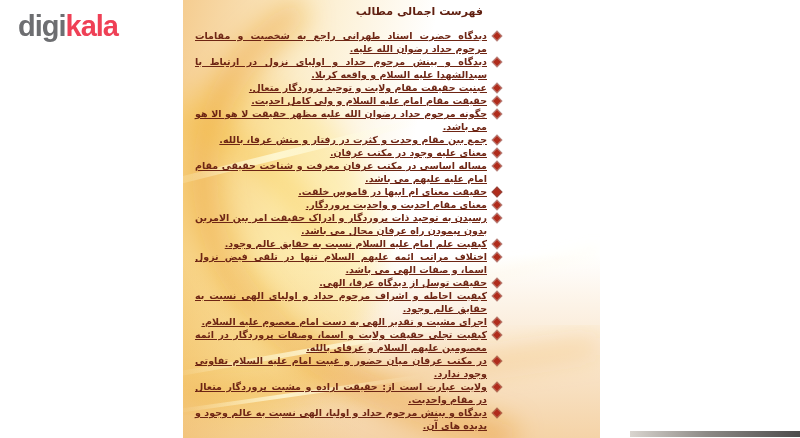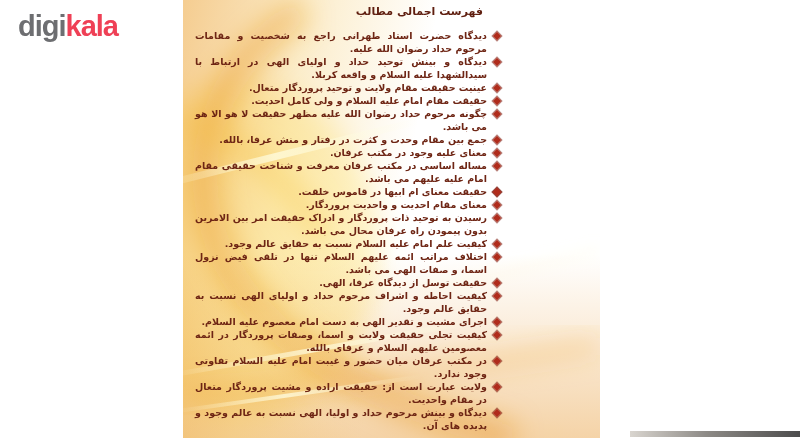--- a/index.html
+++ b/index.html
@@ -50,21 +50,21 @@
   }
   .toc-title{
     font-size:11px;font-weight:bold;color:#5f1e0f;
     text-align:right;margin:0 4px 11px 0;line-height:13px;
   }
   ul.toc-list{list-style:none;margin:0;padding:0;}
   ul.toc-list li{
     position:relative;
     font-size:9.5px;font-weight:bold;line-height:13px;
     text-align:justify;
-    margin:0;padding:0;
+    margin:0;padding:0;text-decoration:underline;
   }
   .diamond{
     position:absolute;right:-13px;top:3.5px;
     width:6px;height:6px;background:#b02c1c;
     outline:1px solid rgba(122,20,10,0.55);
     transform:rotate(45deg);
   }
 
   
   .next-image-edge{
@@ -103,21 +103,21 @@
 
     <div class="tint-overlay"></div>
     <div class="ray ray1"></div>
     <div class="ray ray2"></div>
     <div class="ray ray3"></div>
 
     <div class="toc" dir="rtl" lang="fa">
       <div class="toc-title">فهرست اجمالی مطالب</div>
       <ul class="toc-list" id="toc-list">
           <li><span class="diamond"></span><span>دیدگاه حضرت استاد طهرانی راجع به شخصیت و مقامات مرحوم حداد رضوان الله علیه.</span></li>
-          <li><span class="diamond"></span><span>دیدگاه و بینش توحید حداد و اولیای الهی در ارتباط با سیدالشهدا علیه السلام و واقعه کربلا.</span></li>
+          <li><span class="diamond"></span><span>دیدگاه و بینش مرحوم حداد و اولیای نزول در ارتباط با سیدالشهدا علیه السلام و واقعه کربلا.</span></li>
           <li><span class="diamond"></span><span>عینیت حقیقت مقام ولایت و توحید پروردگار متعال.</span></li>
           <li><span class="diamond"></span><span>حقیقت مقام امام علیه السلام و ولی کامل احدیت.</span></li>
           <li><span class="diamond"></span><span>چگونه مرحوم حداد رضوان الله علیه مظهر حقیقت لا هو الا هو می باشد.</span></li>
           <li><span class="diamond"></span><span>جمع بین مقام وحدت و کثرت در رفتار و منش عرفا، بالله.</span></li>
           <li><span class="diamond"></span><span>معنای علیه وجود در مکتب عرفان.</span></li>
           <li><span class="diamond"></span><span>مساله اساسی در مکتب عرفان معرفت و شناخت حقیقی مقام امام علیه علیهم می باشد.</span></li>
           <li><span class="diamond"></span></li>
           <li><span class="diamond"></span><span>حقیقت معنای ام ابیها در قاموس خلقت.</span></li>
           <li><span class="diamond"></span><span>معنای مقام احدیت و واحدیت پروردگار.</span></li>
           <li><span class="diamond"></span><span>رسیدن به توحید ذات پروردگار و ادراک حقیقت امر بین الامرین بدون پیمودن راه عرفان محال می باشد.</span></li>

